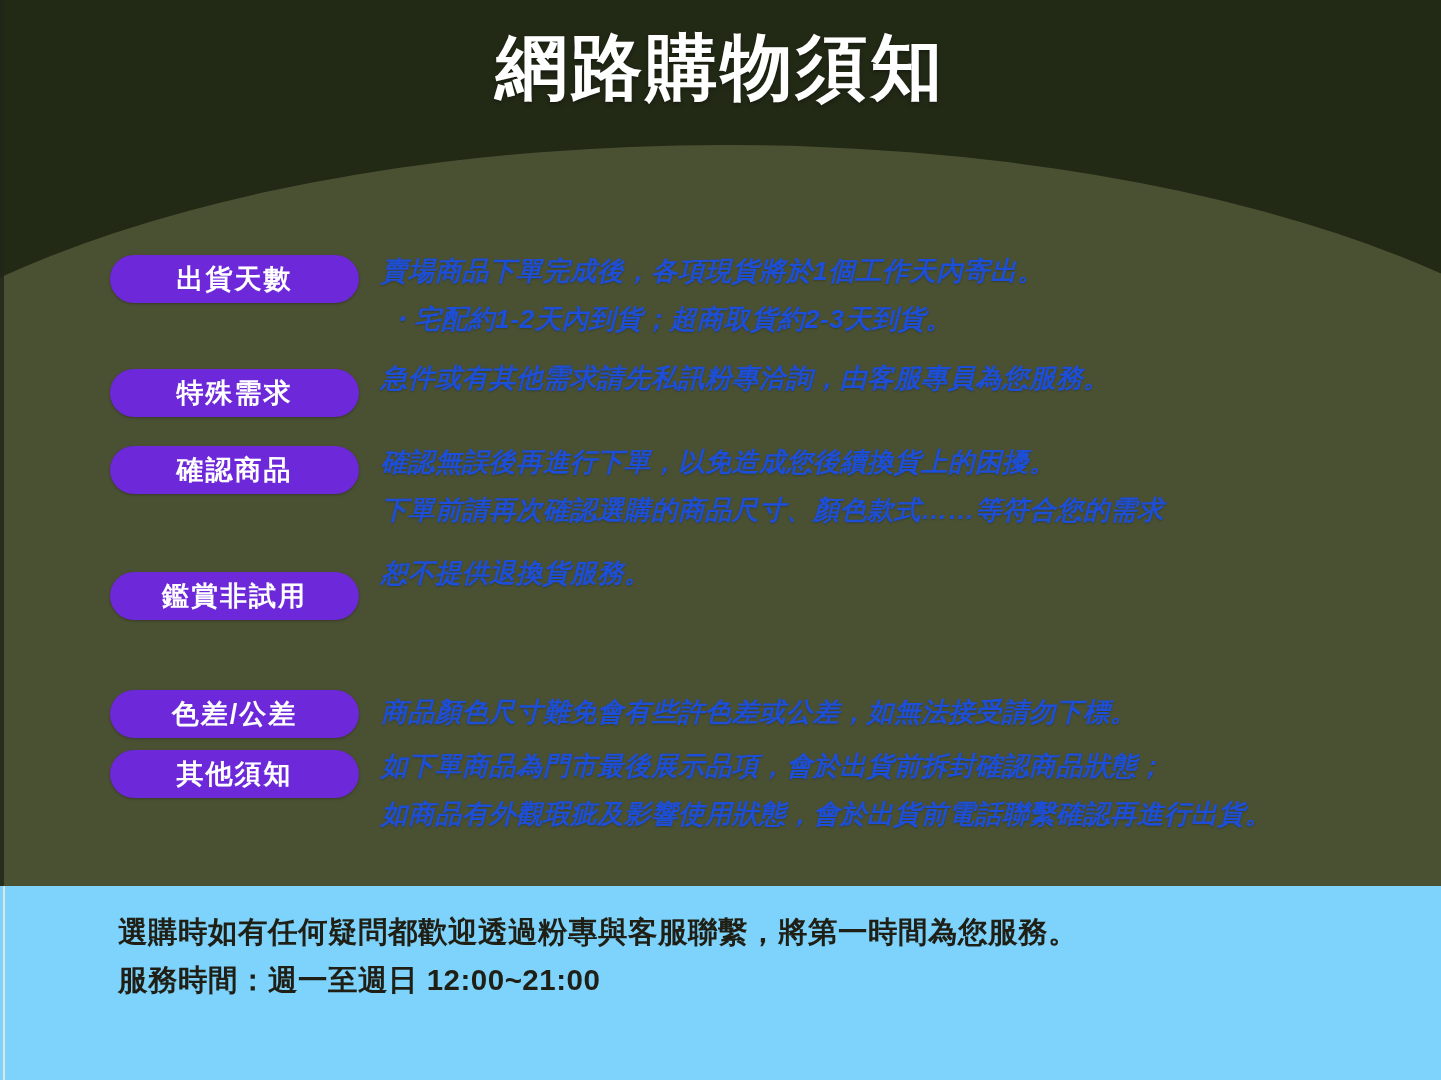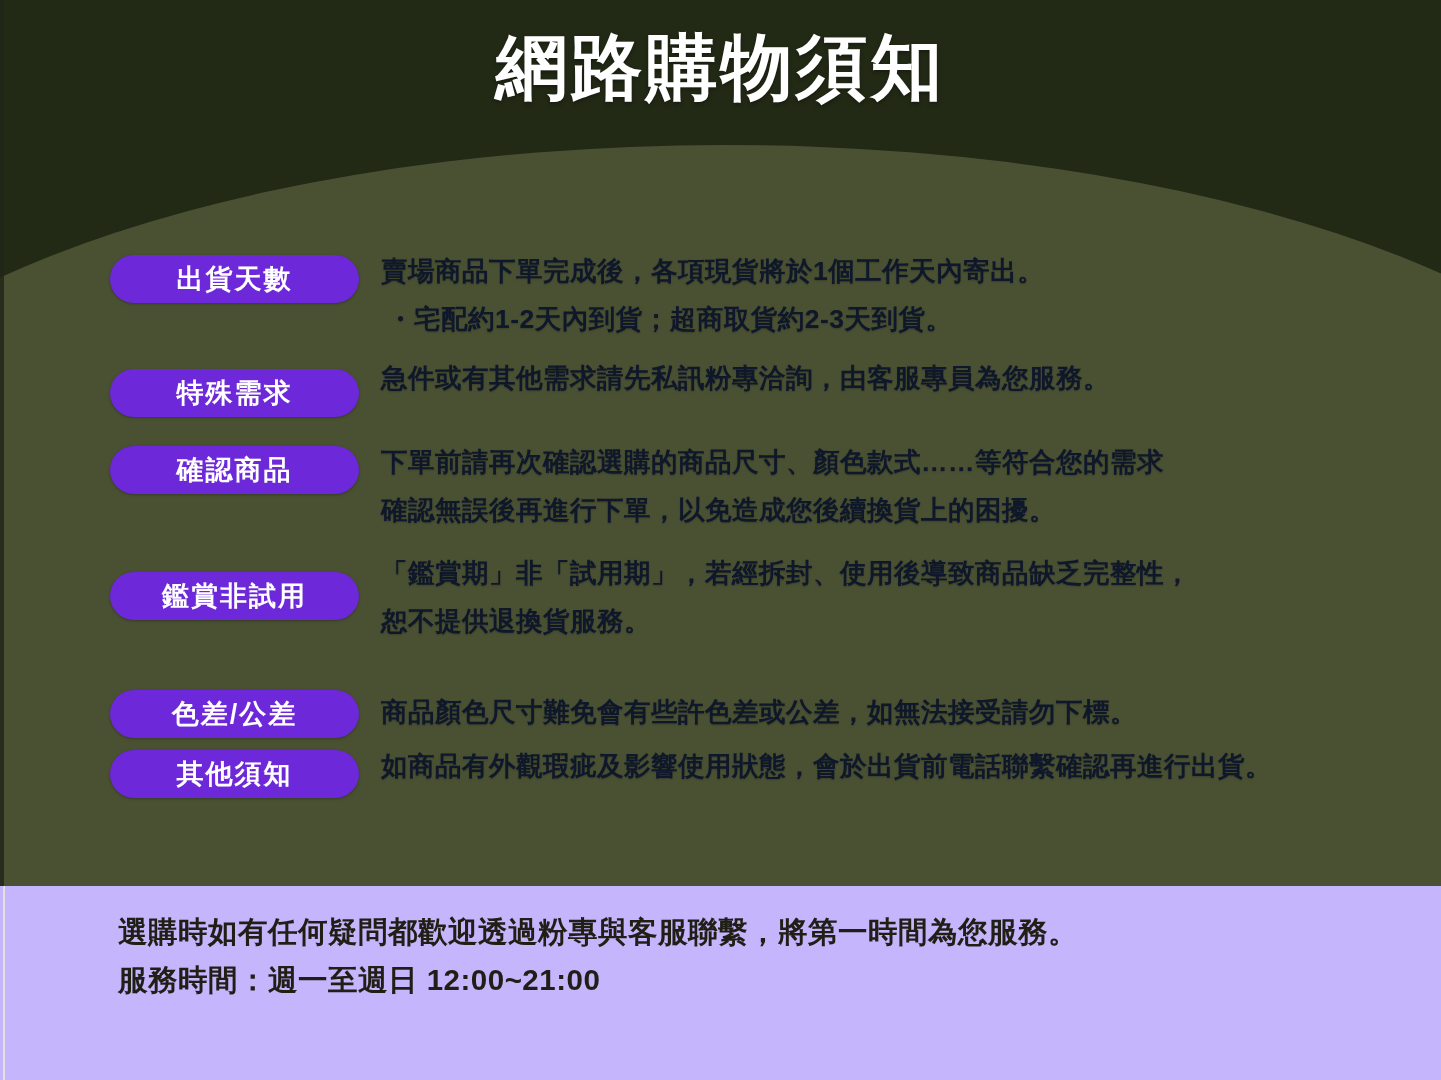--- a/index.html
+++ b/index.html
@@ -101,26 +101,27 @@
     display: flex;
     align-items: center;
     justify-content: center;
     box-shadow: 0 1px 3px rgba(0,0,0,.28);
   }
 
   .body-text {
     position: absolute;
     left: 381px;
     width: 1040px;
-    color: #0f172a;
+    color: #1d4ed8;
     font-size: 26.5px;
     font-weight: bold;
     letter-spacing: .5px;
     line-height: 48px;
     text-shadow: 0 1px 2px rgba(0,0,0,.22);
+    font-style: italic;
   }
   .body-text .line { display: block; white-space: nowrap; }
   .body-text .line.indent { padding-left: 6px; }
 
   
   #row-ship      { top: 255px; }
   #row-ship .pill      { top: 0; }
   #row-ship .body-text { top: -8px; }
 
   #row-special   { top: 356px; }
@@ -143,21 +144,21 @@
   #row-other .pill      { top: 0; }
   #row-other .body-text { top: -8px; }
 
   
   #footer {
     position: absolute;
     left: 0;
     top: 886px;
     width: 1441px;
     height: 194px;
-    background: #c4b5fd;
+    background: #7dd3fc;
   }
 
   #footer-left-strip {
     position: absolute;
     left: 3px;
     top: 0;
     width: 2px;
     height: 194px;
     background: #e3e3de;
   }
@@ -199,43 +200,43 @@
     <div class="row" id="row-special">
       <div class="pill">特殊需求</div>
       <div class="body-text">
         <span class="line">急件或有其他需求請先私訊粉專洽詢，由客服專員為您服務。</span>
       </div>
     </div>
 
     <div class="row" id="row-confirm">
       <div class="pill">確認商品</div>
       <div class="body-text">
+        <span class="line">確認無誤後再進行下單，以免造成您後續換貨上的困擾。</span>
         <span class="line">下單前請再次確認選購的商品尺寸、顏色款式……等符合您的需求</span>
-        <span class="line">確認無誤後再進行下單，以免造成您後續換貨上的困擾。</span>
       </div>
     </div>
 
     <div class="row" id="row-trial">
       <div class="pill">鑑賞非試用</div>
       <div class="body-text">
-        <span class="line">「鑑賞期」非「試用期」，若經拆封、使用後導致商品缺乏完整性，</span>
         <span class="line">恕不提供退換貨服務。</span>
       </div>
     </div>
 
     <div class="row" id="row-color">
       <div class="pill">色差/公差</div>
       <div class="body-text">
         <span class="line">商品顏色尺寸難免會有些許色差或公差，如無法接受請勿下標。</span>
       </div>
     </div>
 
     <div class="row" id="row-other">
       <div class="pill">其他須知</div>
       <div class="body-text">
+        <span class="line">如下單商品為門市最後展示品項，會於出貨前拆封確認商品狀態；</span>
         <span class="line">如商品有外觀瑕疵及影響使用狀態，會於出貨前電話聯繫確認再進行出貨。</span>
       </div>
     </div>
 
   </div>
 
   <div id="footer">
     <div id="footer-left-strip"></div>
     <div id="footer-text">
       <span class="fline">選購時如有任何疑問都歡迎透過粉專與客服聯繫，將第一時間為您服務。</span>

